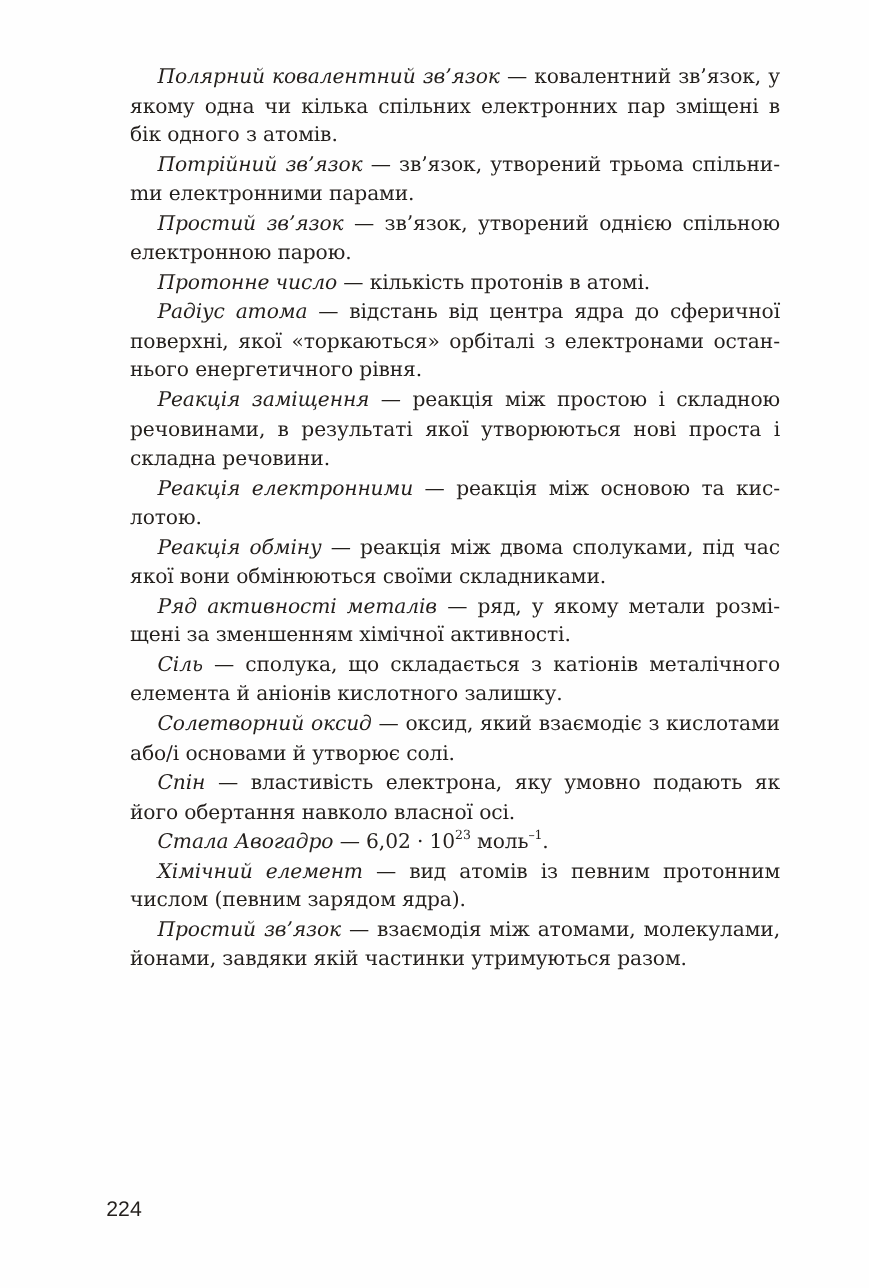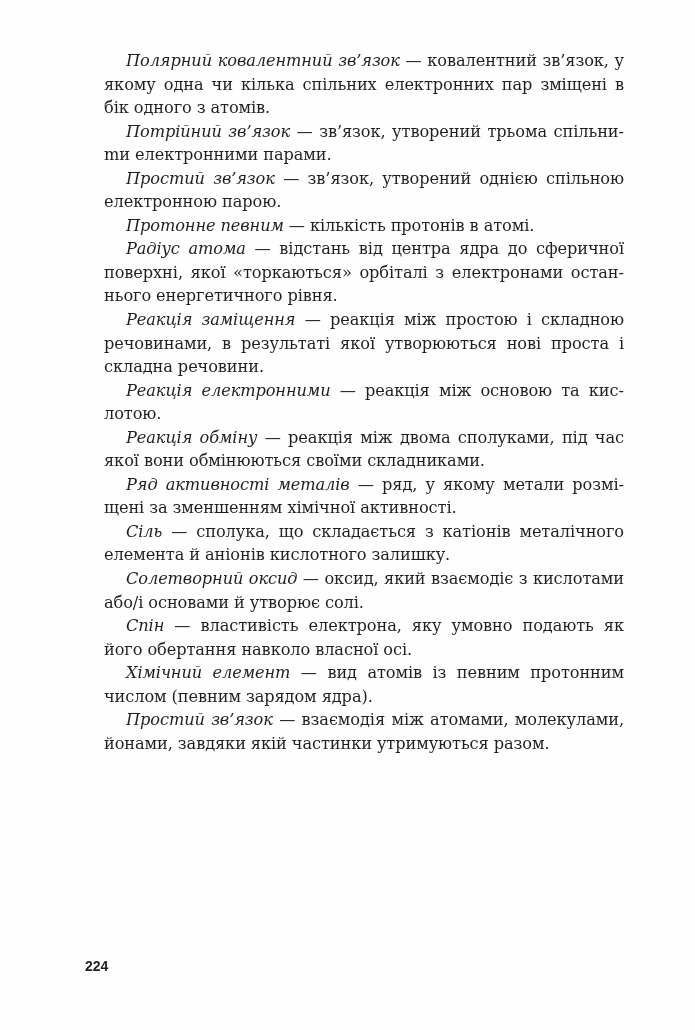--- a/index.html
+++ b/index.html
@@ -10,38 +10,39 @@
     font-family: "DejaVu Serif", "Liberation Serif", serif;
     font-size: 16.2px; line-height: 23.55px; color: #231f1c;
     letter-spacing: -0.1px;
   }
   .entry { margin: 0; text-align: justify; text-indent: 22px; hyphens: manual; }
   .term { font-style: italic; font-family: "DejaVu Serif", "Liberation Serif", serif; }
   .sup { font-size: 10px; vertical-align: 7px; line-height: 0; }
   .page-number {
     position: absolute; left: 85px; top: 958px;
     font-family: "Liberation Sans", "DejaVu Sans", sans-serif;
-    font-weight: bold; font-size: 14px; color: #231f1c;
+    font-weight: normal; font-size: 17px; color: #231f1c;
   }
 </style>
 </head>
 <body>
 
 <div class="page">
   <div class="text-block">
     <p class="entry"><span class="term">Полярний ковалентний зв’язок</span><span> — ковалентний зв’язок, у якому одна чи кілька спільних електронних пар зміщені в бік одного з атомів.</span></p>
     <p class="entry"><span class="term">Потрійний зв’язок</span><span> — зв’язок, утворений трьома спільни­mи електронними парами.</span></p>
     <p class="entry"><span class="term">Простий зв’язок</span><span> — зв’язок, утворений однією спільною електронною парою.</span></p>
-    <p class="entry"><span class="term">Протонне певним</span><span> — кількість протонів в атомі.</span></p>
+    <p class="entry"><span class="term">Протонне число</span><span> — кількість протонів в атомі.</span></p>
     <p class="entry"><span class="term">Радіус атома</span><span> — відстань від центра ядра до сферичної поверхні, якої «торкаються» орбіталі з електронами остан­нього енергетичного рівня.</span></p>
     <p class="entry"><span class="term">Реакція заміщення</span><span> — реакція між простою і складною речовинами, в результаті якої утворюються нові проста і складна речовини.</span></p>
     <p class="entry"><span class="term">Реакція електронними</span><span> — реакція між основою та кис­лотою.</span></p>
     <p class="entry"><span class="term">Реакція обміну</span><span> — реакція між двома сполуками, під час якої вони обмінюються своїми складниками.</span></p>
     <p class="entry"><span class="term">Ряд активності металів</span><span> — ряд, у якому метали розмі­щені за зменшенням хімічної активності.</span></p>
     <p class="entry"><span class="term">Сіль</span><span> — сполука, що складається з катіонів металічного елемента й аніонів кислотного залишку.</span></p>
     <p class="entry"><span class="term">Солетворний оксид</span><span> — оксид, який взаємодіє з кислотами або/і основами й утворює солі.</span></p>
     <p class="entry"><span class="term">Спін</span><span> — властивість електрона, яку умовно подають як його обертання навколо власної осі.</span></p>
+    <p class="entry"><span class="term">Стала Авогадро</span><span> — 6,02 · 10</span><span class="sup">23</span><span> моль</span><span class="sup">–1</span><span>.</span></p>
     <p class="entry"><span class="term">Хімічний елемент</span><span> — вид атомів із певним протонним числом (певним зарядом ядра).</span></p>
     <p class="entry"><span class="term">Простий зв’язок</span><span> — взаємодія між атомами, молекулами, йонами, завдяки якій частинки утримуються разом.</span></p>
   </div>
 
   <div class="page-number">224</div>
 </div>
 
 </body></html>

